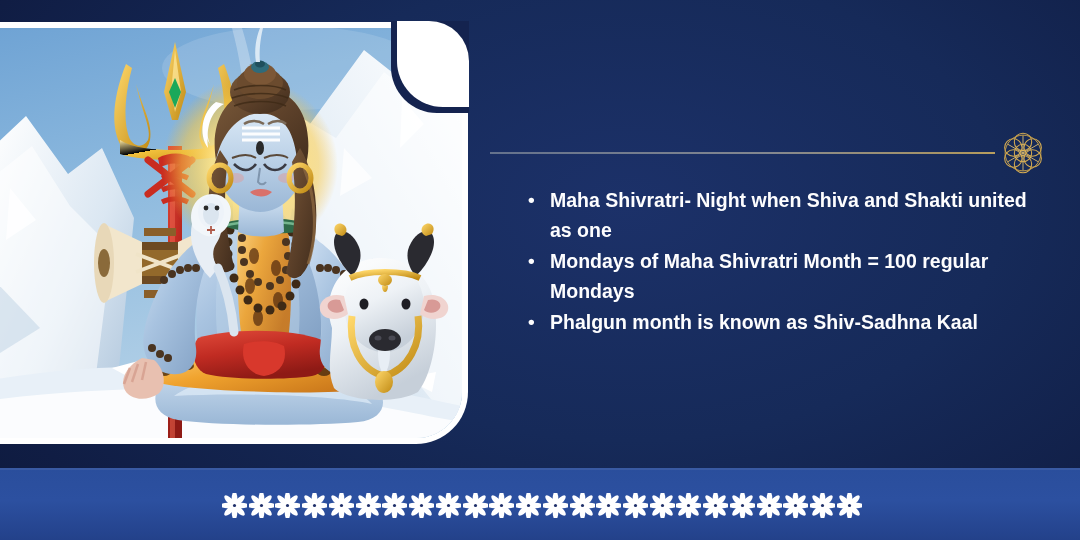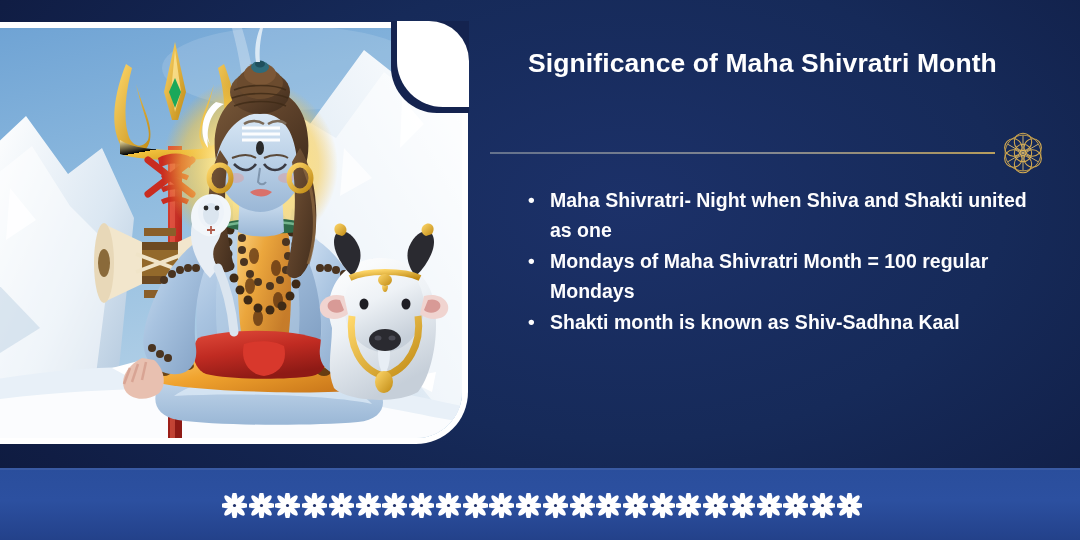--- a/index.html
+++ b/index.html
@@ -414,21 +414,20 @@
           <ellipse cx="392" cy="354" rx="9" ry="11" fill="url(#gold2)"></ellipse>
         </g>
       </svg>
     </div>
     <div class="art-notch"></div>
     <div class="art-notch2"></div>
   </div>
 
   <div class="content">
 
-    <h1 class="title">Significance of Maha Shivratri Month</h1>
 
     <div class="rule"></div>
 
     <svg class="mandala" viewBox="0 0 60 60">
       <g fill="none" stroke="#d4ab52" stroke-width="1.1">
         <circle cx="30" cy="30" r="9"></circle>
         <circle cx="30" cy="18.5" r="9"></circle>
         <circle cx="40" cy="24.3" r="9"></circle>
         <circle cx="40" cy="35.7" r="9"></circle>
         <circle cx="30" cy="41.5" r="9"></circle>
@@ -445,21 +444,21 @@
       <div class="bullet-row">
         <span class="bullet-dot">•</span>
         <span class="bullet-text">Maha Shivratri- Night when Shiva and Shakti united as one</span>
       </div>
       <div class="bullet-row">
         <span class="bullet-dot">•</span>
         <span class="bullet-text">Mondays of Maha Shivratri Month = 100 regular Mondays</span>
       </div>
       <div class="bullet-row">
         <span class="bullet-dot">•</span>
-        <span class="bullet-text">Shakti month is known as Shiv-Sadhna Kaal</span>
+        <span class="bullet-text">Phalgun month is known as Shiv-Sadhna Kaal</span>
       </div>
     </div>
   </div>
 
   <div class="bottom-band"></div>
   <div class="flower-strip" id="flower-strip">
       <svg viewBox="0 0 24 24" class="flower">
         <g fill="#ffffff">
           <ellipse cx="12" cy="5.2" rx="2.7" ry="6.6" transform="rotate(0 12 12)"></ellipse>
           <ellipse cx="12" cy="5.2" rx="2.7" ry="6.6" transform="rotate(45 12 12)"></ellipse>

